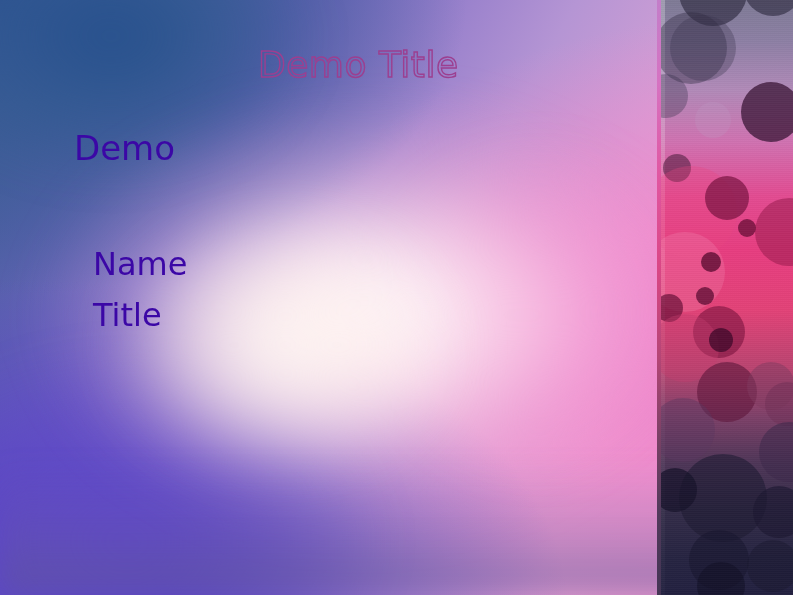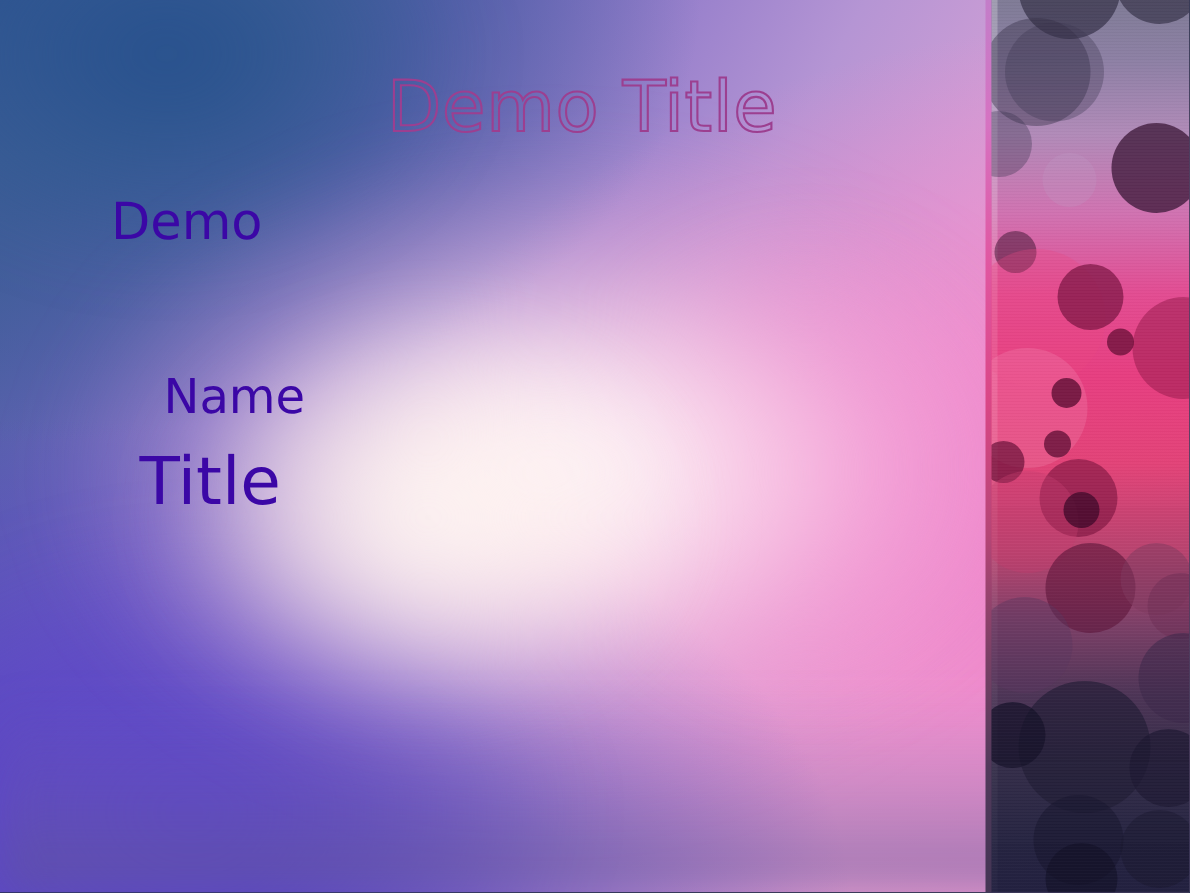--- a/index.html
+++ b/index.html
@@ -166,38 +166,38 @@
     background:
       repeating-linear-gradient(0deg, rgba(255,255,255,0.018) 0 1px, rgba(0,0,0,0.018) 1px 2px);
     pointer-events: none;
   }
 
   
   .title-outline {
     position: absolute;
     left: 258px;
     top: 44px;
-    font-size: 47px;
+    font-size: 36px;
     letter-spacing: 0.5px;
     font-weight: 400;
     color: transparent;
     -webkit-text-stroke: 1.4px #9c3f90;
     text-stroke: 1.4px #9c3f90;
     white-space: nowrap;
   }
   .body-text {
     position: absolute;
     color: #3b07a6;
     font-weight: 400;
     white-space: nowrap;
     margin-left: 16px;
   }
   .txt-demo  { left: 58px; top: 128px; font-size: 34px; }
-  .txt-name  { left: 93px; top: 245px; font-size: 32px; text-align: center; }
-  .txt-title { left: 77px; top: 296px; font-size: 44px; }
+  .txt-name  { left: 77px; top: 245px; font-size: 32px; text-align: center; }
+  .txt-title { left: 77px; top: 296px; font-size: 32px; }
 </style>
 </head>
 <body>
 
 <div class="slide">
 
   <div class="bg-base"></div>
   <div class="bg-glow-blue"></div>
   <div class="bg-glow-violet"></div>
   <div class="bg-glow-pink"></div>

